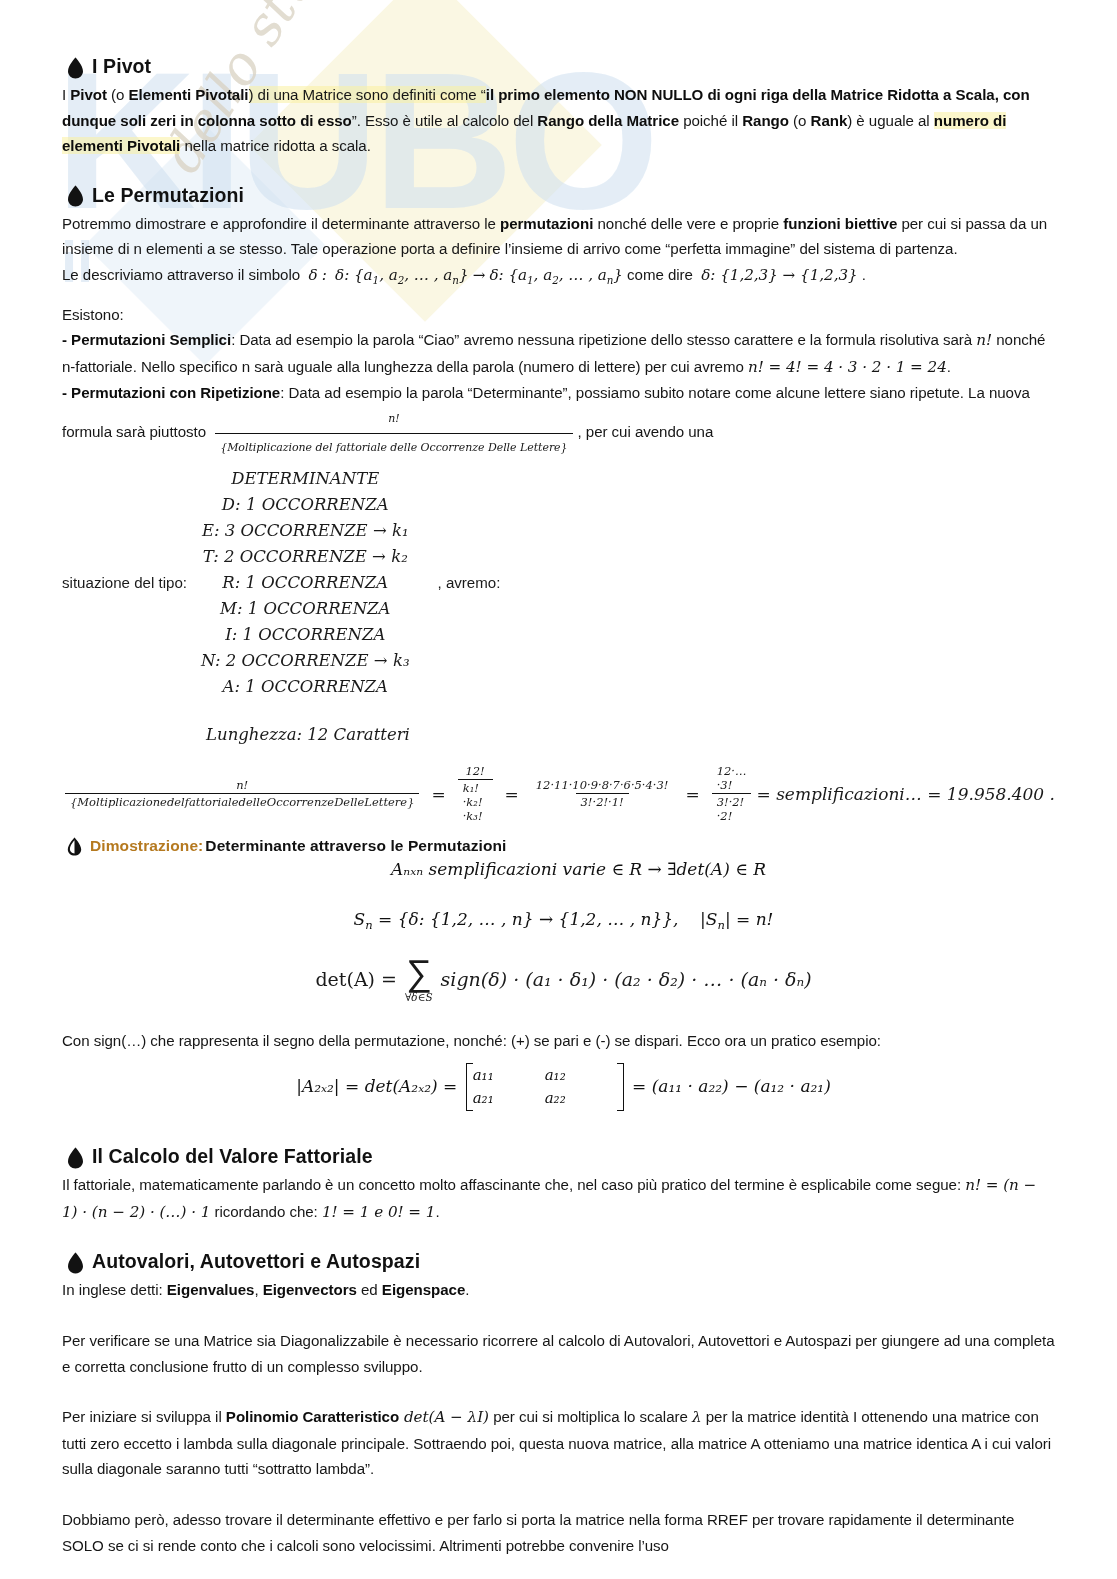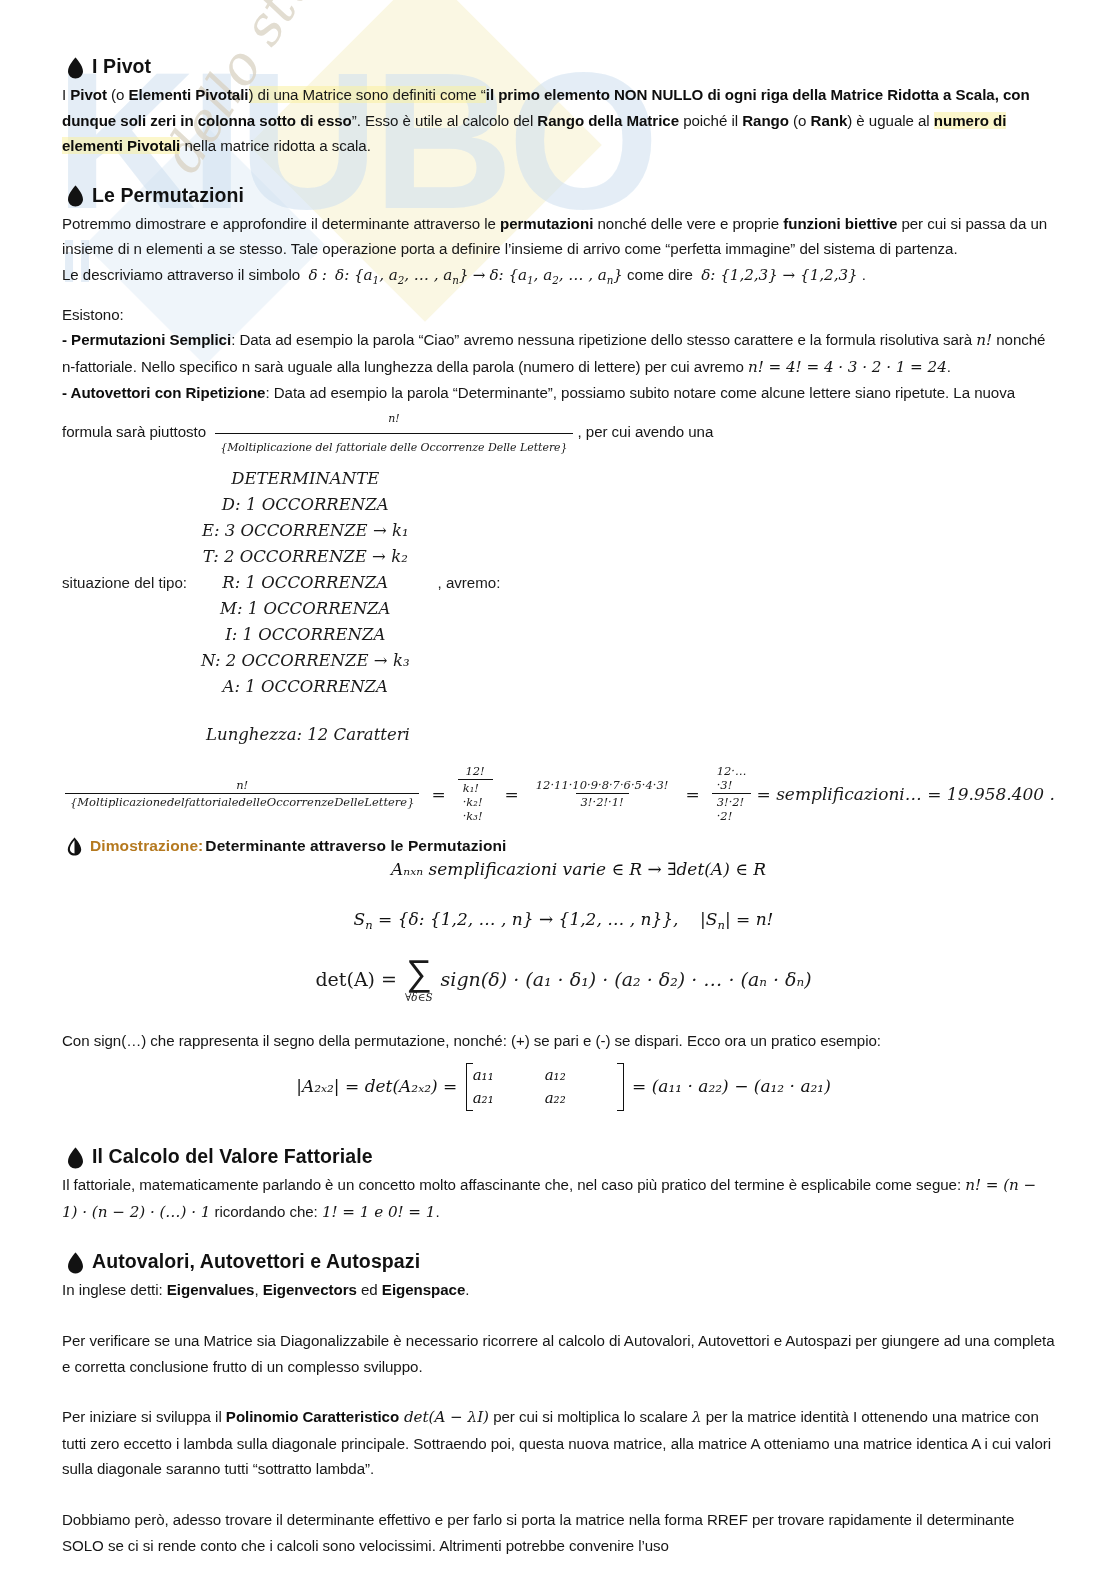--- a/index.html
+++ b/index.html
@@ -344,21 +344,21 @@
     <p class="body"><span>Potremmo dimostrare e approfondire il determinante attraverso le </span><b>permutazioni</b><span> nonché delle vere e proprie </span><b>funzioni biettive</b><span> per cui si passa da un insieme di n elementi a se stesso. Tale operazione porta a definire l’insieme di arrivo come “perfetta immagine” del sistema di partenza.</span></p>
 
     <p class="body"><span>Le descriviamo attraverso il simbolo</span>&nbsp;&nbsp;<span class="m">δ</span>&nbsp;<span class="m">:</span>&nbsp;&nbsp;<span class="m"><span>δ: {a</span><sub>1</sub><span>, a</span><sub>2</sub><span>, … , a</span><sub>n</sub><span>}</span></span> <span class="mu">→</span> <span class="m"><span>δ: {a</span><sub>1</sub><span>, a</span><sub>2</sub><span>, … , a</span><sub>n</sub><span>}</span></span> <span>come dire</span>&nbsp;&nbsp;<span class="m">δ: {1,2,3} → {1,2,3}</span> <span>.</span></p>
 
     <div class="gap-sm"></div>
 
     <p class="body">Esistono:</p>
 
     <p class="body"><b>- Permutazioni Semplici</b><span>: Data ad esempio la parola “Ciao” avremo nessuna ripetizione dello stesso carattere e la formula risolutiva sarà </span><span class="m">n!</span><span> nonché n-fattoriale. Nello specifico n sarà uguale alla lunghezza della parola (numero di lettere) per cui avremo </span><span class="m">n! = 4! = 4 · 3 · 2 · 1 = 24</span><span>.</span></p>
 
-    <p class="body"><b>- Autovettori con Ripetizione</b><span>: Data ad esempio la parola “Determinante”, possiamo subito notare come alcune lettere siano ripetute. La nuova formula sarà piuttosto</span>
+    <p class="body"><b>- Permutazioni con Ripetizione</b><span>: Data ad esempio la parola “Determinante”, possiamo subito notare come alcune lettere siano ripetute. La nuova formula sarà piuttosto</span>
       <span class="frac">
         <span class="num">n!</span>
         <span class="den">{Moltiplicazione del fattoriale delle Occorrenze Delle Lettere}</span>
       </span><span>, per cui avendo una</span></p>
 
     <div class="occ-row">
       <div class="occ-label">situazione del tipo:</div>
       <div class="occ-box">
         <span class="w">DETERMINANTE</span>
         <span class="w">D: 1 OCCORRENZA</span>

